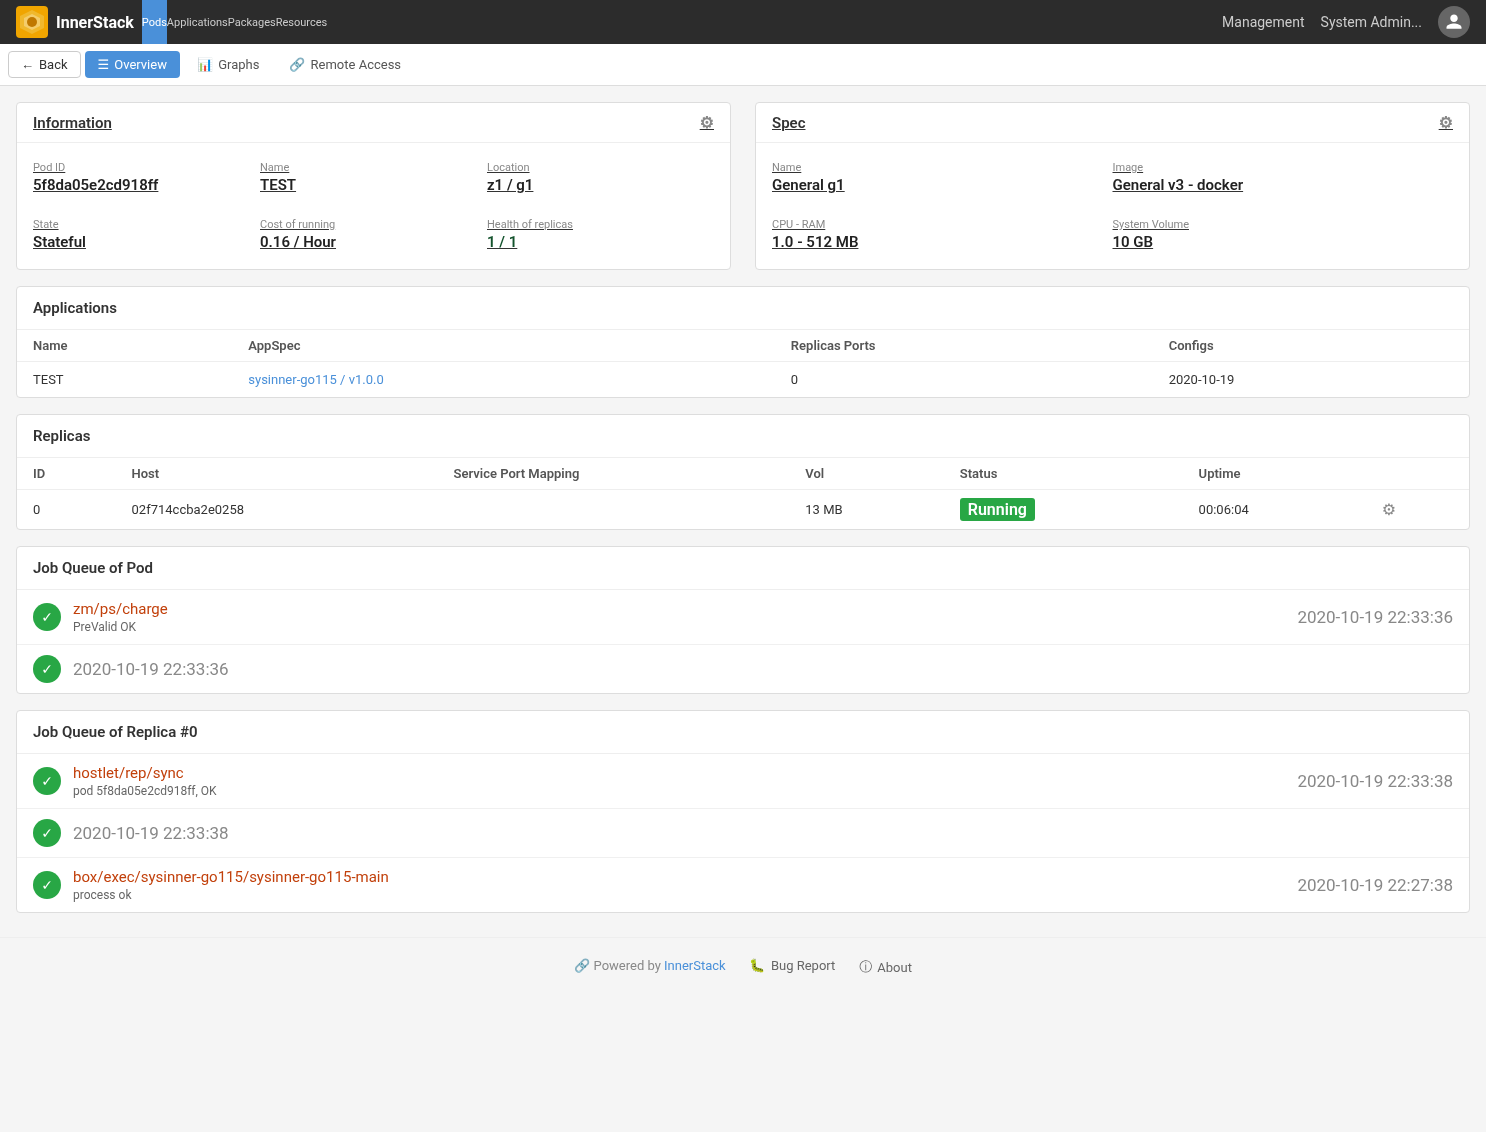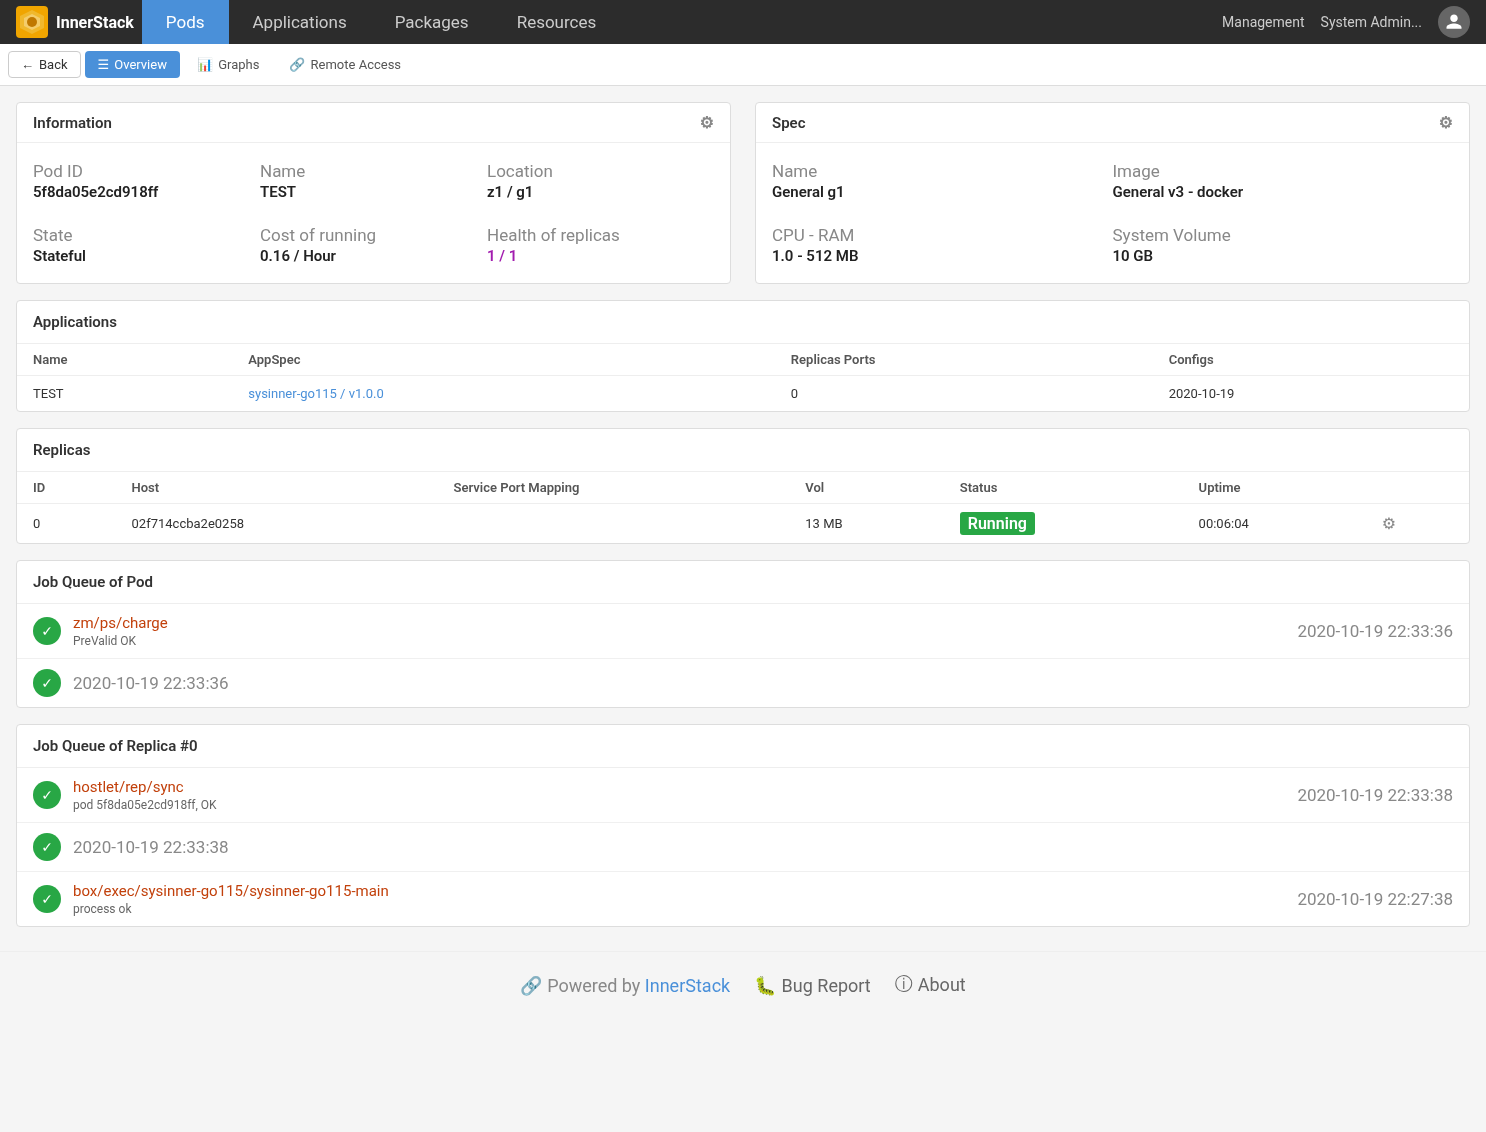--- a/index.html
+++ b/index.html
@@ -27,24 +27,24 @@
       height: 32px;
     }
     .nav-tabs {
       display: flex;
       align-items: stretch;
       height: 100%;
     }
     .nav-tab {
       display: flex;
       align-items: center;
-      padding: 0 24px;
+      padding: 0 0;
       color: #ccc;
       cursor: pointer;
-      font-size: 17px;
+      font-size: 11px;
       text-decoration: none;
     }
     .nav-right {
       margin-left: auto;
       display: flex;
       align-items: center;
       gap: 16px;
       color: #ccc;
     }
     .nav-right-item {
@@ -110,46 +110,47 @@
       border-bottom: 1px solid #eee;
       font-weight: 600;
       font-size: 15px;
     }
     .gear-icon { color: #888; cursor: pointer; font-size: 16px; }
 
     
     .info-spec-row {
       display: flex;
       gap: 24px;
+      text-decoration: underline;
     }
     .info-spec-row .card { flex: 1; }
 
     
     .info-fields {
       display: flex;
       flex-wrap: wrap;
       padding: 12px 16px;
       gap: 0;
     }
     .info-field {
       flex: 1;
       min-width: 160px;
       padding: 6px 8px 6px 0;
     }
     .field-label {
-      font-size: 17px;
+      font-size: 11px;
       color: #888;
       margin-bottom: 2px;
     }
     .field-value {
       font-size: 15px;
       font-weight: 600;
       color: #222;
     }
-    .field-value.green { color: #a21caf; }
+    .field-value.green { color: #14532d; }
 
     
     .data-table {
       width: 100%;
       border-collapse: collapse;
     }
     .data-table th {
       text-align: left;
       padding: 8px 16px;
       font-size: 13px;
@@ -200,23 +201,23 @@
     .job-text { flex: 1; }
     .job-name { font-weight: 400; font-size: 15px; color: #c2410c; }
     .job-desc { font-size: 12px; color: #666; margin-top: 2px; }
     .job-time { font-size: 17px; color: #888; white-space: nowrap; }
 
     
     .footer {
       text-align: center;
       padding: 20px;
       color: #888;
-      font-size: 18px;
-      display: flex;
-      align-items: flex-end;
+      font-size: 13px;
+      display: flex;
+      align-items: flex-start;
       justify-content: center;
       gap: 24px;
       border-top: 1px solid #eee;
       margin-top: 8px;
     }
     .footer-link { color: #4a90d9; text-decoration: none; cursor: pointer; }
     .footer-item { display: flex; align-items: center; gap: 5px; cursor: pointer; color: #666; }
 
     .section-title {
       font-size: 15px;

